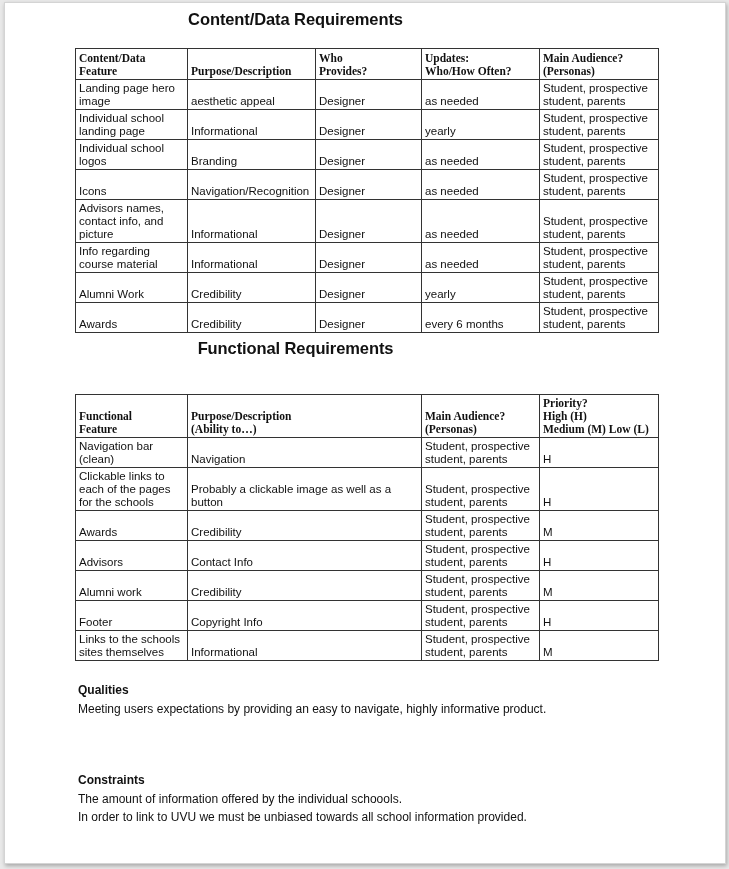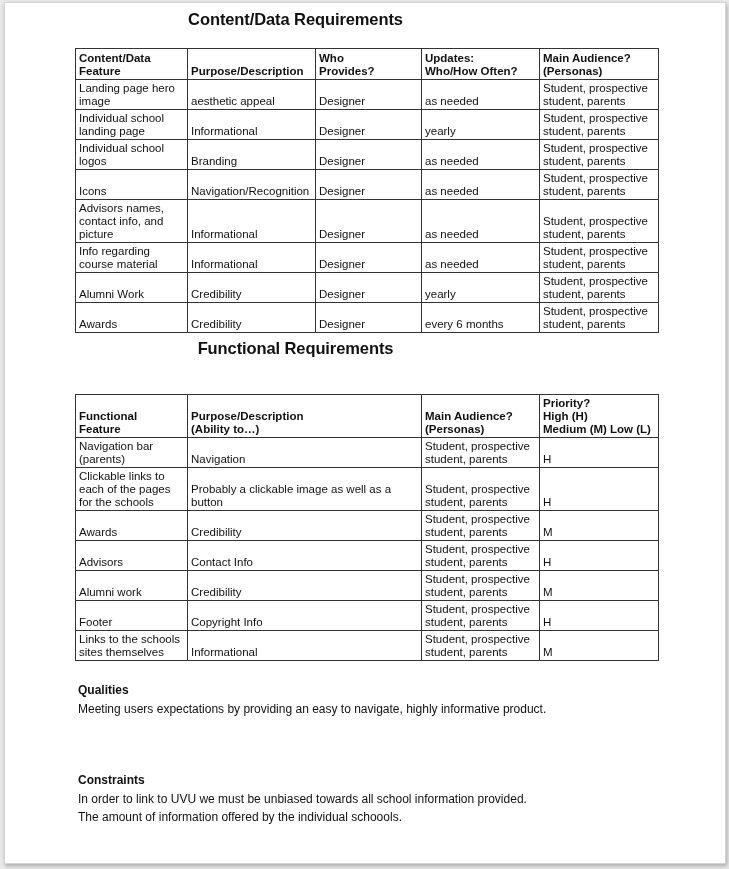--- a/index.html
+++ b/index.html
@@ -44,21 +44,21 @@
       line-height: 13px;
       table-layout: fixed;
     }
     td, th {
       border: 1px solid #333;
       padding: 1px 3px 1px 3px;
       vertical-align: bottom;
       text-align: left;
       font-weight: normal;
     }
-    th { font-weight: bold; }
+    th { font-weight: bold; font-family: Liberation Serif, serif; }
     #content-table { top: 48px; width: 583px; }
     #func-table { top: 394px; width: 583px; }
     #content-table tr { height: 30px; }
     #content-table tr.tall { height: 43px; }
     #content-table tr.head { height: 31px; }
     #func-table tr { height: 30px; }
     #func-table tr.head { height: 43px; }
     #func-table tr.tall { height: 43px; }
     .pre { white-space: pre-line; }
     .section {
@@ -187,21 +187,21 @@
     <th class="pre">Purpose/Description
  (Ability to…)</th>
     <th class="pre">Main Audience?
  (Personas)</th>
     <th class="pre">Priority?
  High (H)
  Medium (M) Low (L)</th>
   </tr>
   <tr>
     <td class="pre">Navigation bar
-(parents)</td>
+(clean)</td>
     <td class="pre">Navigation</td>
     <td class="pre">Student, prospective
 student, parents</td>
     <td class="pre">H</td>
   </tr>
   <tr class="tall">
     <td class="pre">Clickable links to
 each of the pages
 for the schools</td>
     <td class="pre">Probably a clickable image as well as a
@@ -249,15 +249,15 @@
 </tbody>
   </table>
 
 <div class="section" id="qualities">
   <div class="heading">Qualities</div>
   <div>Meeting users expectations by providing an easy to navigate, highly informative product.</div>
 </div>
 
 <div class="section" id="constraints">
   <div class="heading">Constraints</div>
+  <div>The amount of information offered by the individual schoools.</div>
   <div>In order to link to UVU we must be unbiased towards all school information provided.</div>
-  <div>The amount of information offered by the individual schoools.</div>
 </div>
 
 </body></html>

